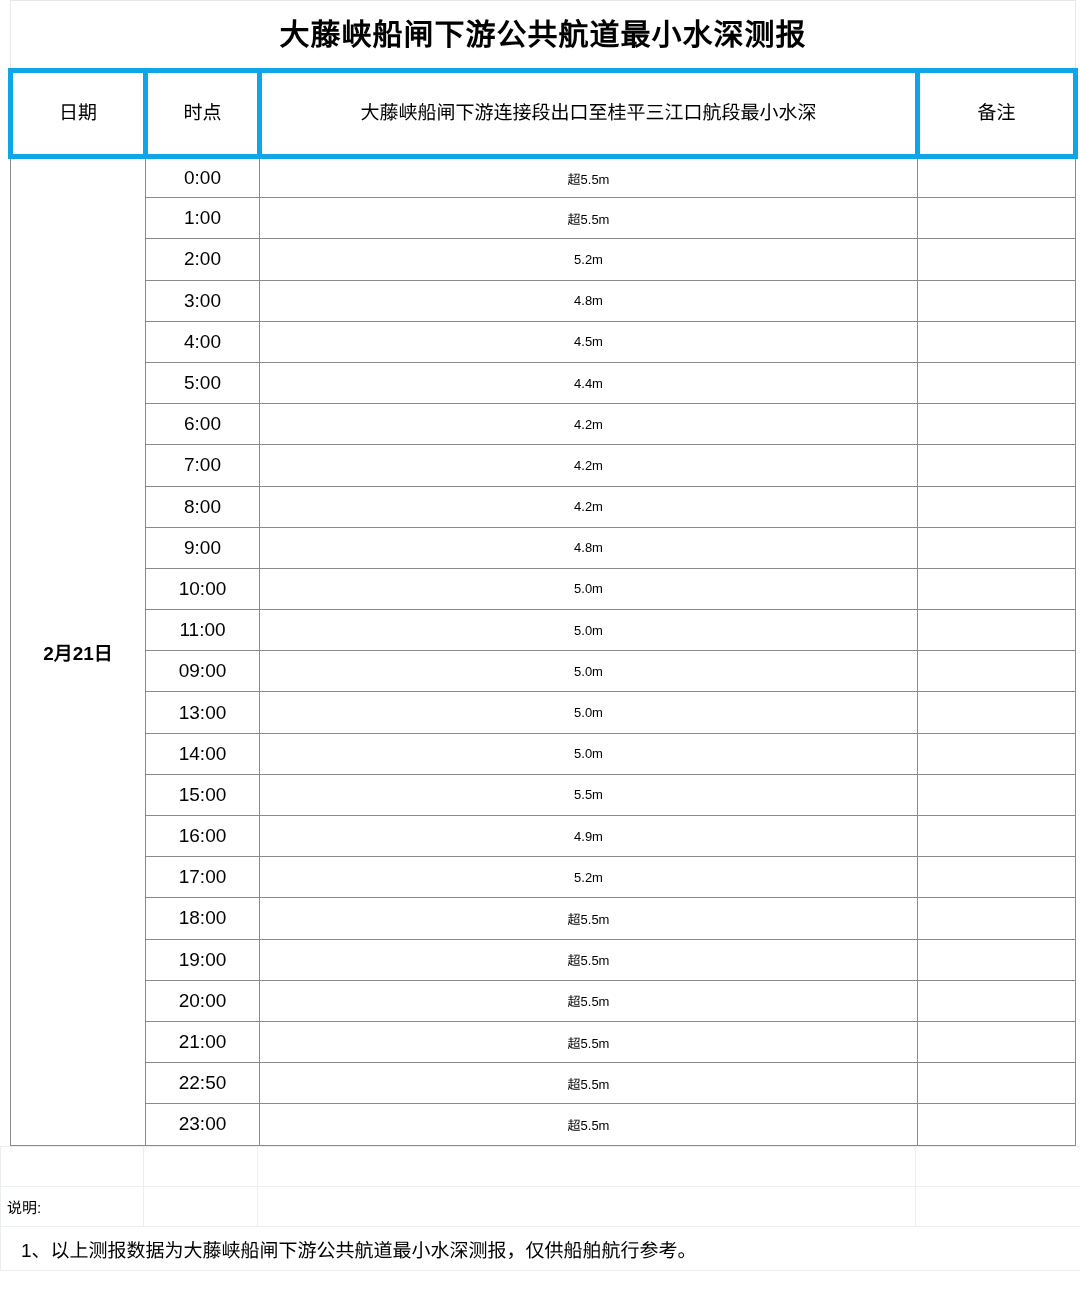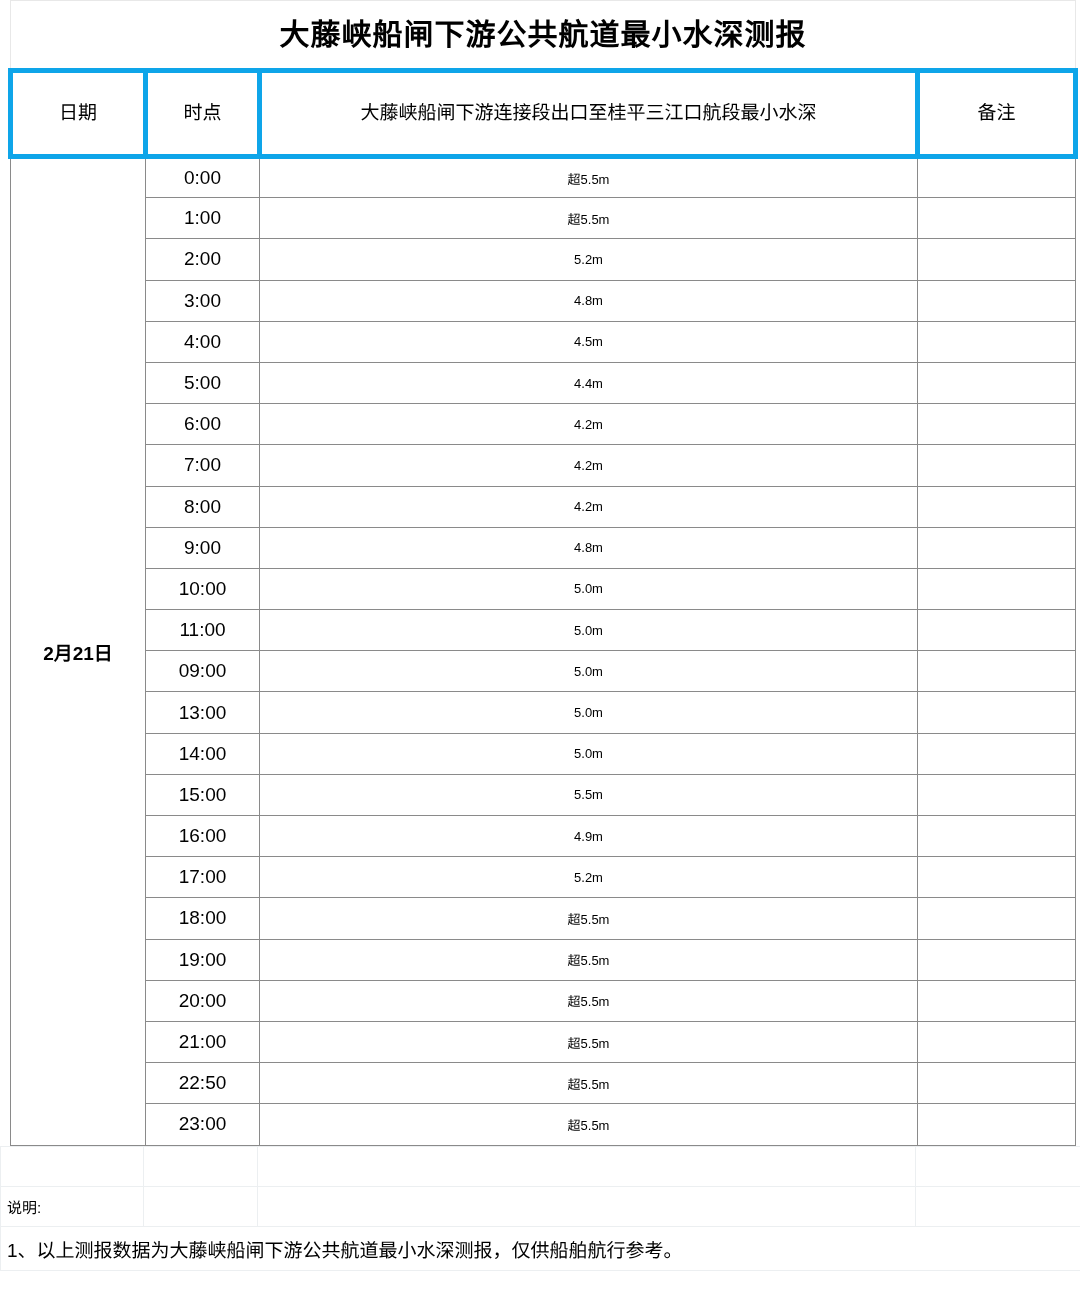--- a/index.html
+++ b/index.html
@@ -113,21 +113,21 @@
     font-size: 15px;
     padding-left: 6px;
     vertical-align: middle;
     white-space: nowrap;
   }
   .f-spacer { height: 40px; }
   .f-note {
     height: 44px;
     font-size: 19px;
     text-align: left;
-    padding-left: 6px;
+    padding-left: 20px;
     border: 1px solid #eceff1;
     white-space: nowrap;
     vertical-align: middle;
   }
   .f-blank { border: 1px solid #eceff1; }
 </style>
 </head>
 <body>
 
 <div class="sheet">

